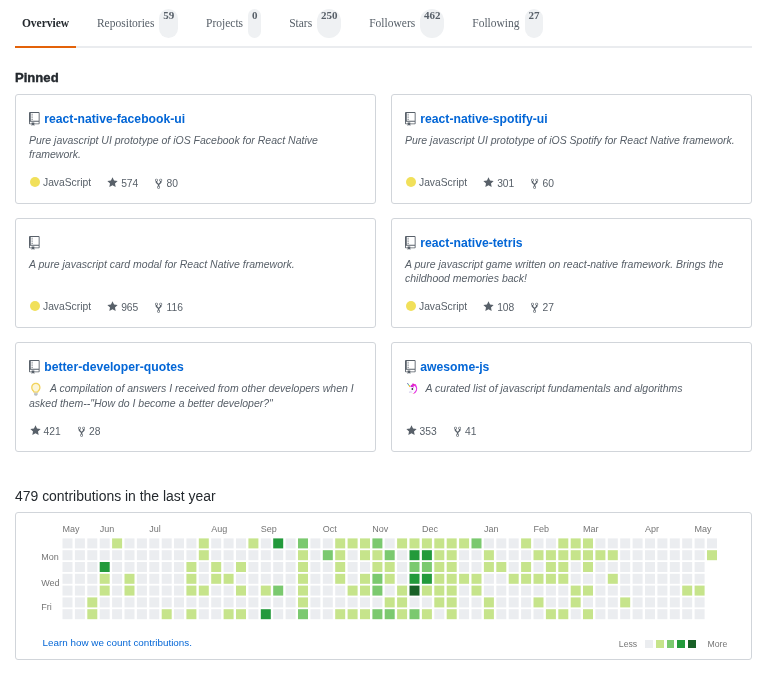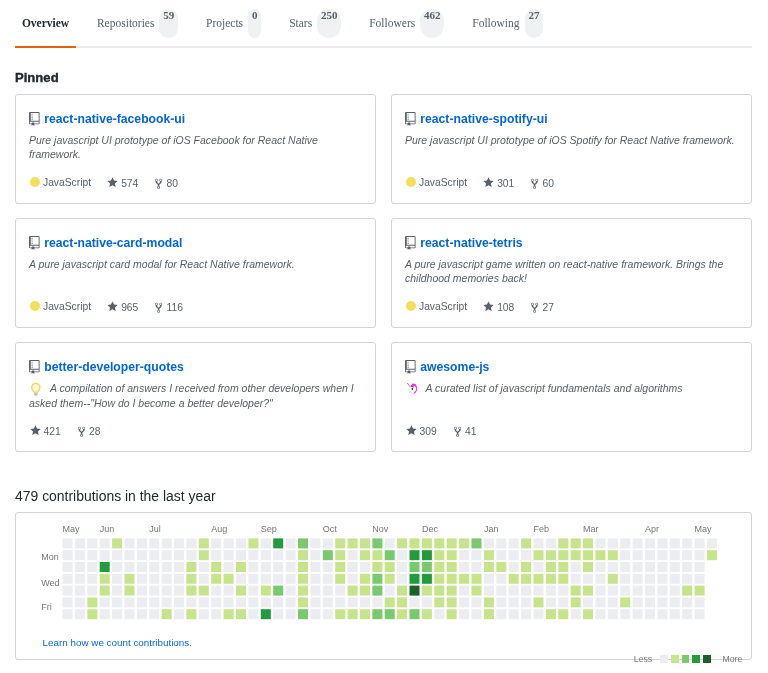--- a/index.html
+++ b/index.html
@@ -87,21 +87,21 @@
   .graph { position: absolute; left: 0; top: 0; }
   .month-label { font-size: 9px; fill: #767676; }
   .day-label { font-size: 9px; fill: #767676; }
   .learn-link {
     position: absolute; left: 26.6px; top: 124px;
     font-size: 9.86px; color: #0366d6; text-decoration: none;
   }
   .legend {
     position: absolute; left: 601.8px; top: 123.5px;
     display: flex; align-items: flex-start; font-size: 8.7px; color: #767676;
-    margin: 16px; padding: 0; line-height: 12px; height: 12px;
+    margin: 1px; padding: 0; line-height: 12px; height: 12px;
   }
   .legend li { list-style: none; }
   .legend-swatch { width: 7.7px; height: 7.7px; display: block; margin-right: 3.1px; margin-top: 2.9px; }
   .legend-less { margin-right: 7.9px; }
   .legend-more { margin-left: 8.6px; }
 </style>
 </head>
 <body>
 
 <nav class="tabnav">
@@ -187,21 +187,20 @@
             </svg></span>
           <span>60</span>
         </span>
       </div>
     </div>
     <div class="pin-card">
       <div class="pin-head">
         <span class="repo-icon"><svg viewBox="0 0 12 16" width="10.6" height="14.1" aria-hidden="true">
             <path fill-rule="evenodd" fill="currentColor" d="M4 9H3V8h1v1zm0-3H3v1h1V6zm0-2H3v1h1V4zm0-2H3v1h1V2zm8-1v12c0 .55-.45 1-1 1H6v2l-1.5-1.5L3 16v-2H1c-.55 0-1-.45-1-1V1c0-.55.45-1 1-1h10c.55 0 1 .45 1 1zm-1 10H1v2h2v-1h3v1h5v-2zm0-10H2v9h9V1z"></path>
           </svg></span>
-        <a class="pin-name">react-native-card-modal</a>
       </div>
       <div class="pin-desc"><span>A pure javascript card modal for React Native framework.</span></div>
       <div class="pin-meta">
         <span class="meta-item">
           <span class="lang-dot" style="background:#f1e05a"></span>
           <span>JavaScript</span>
         </span>
         <span class="meta-item stars">
           <span class="star-icon"><svg viewBox="0 0.5 14 15" width="11" height="11" aria-hidden="true">
               <path fill-rule="evenodd" fill="currentColor" d="M14 6l-4.9-.64L7 1 4.9 5.36 0 6l3.6 3.26L2.67 14 7 11.67 11.33 14l-.93-4.74L14 6z"></path>
@@ -295,21 +294,21 @@
             <ellipse cx="18.6" cy="19.3" rx="3.4" ry="4" fill="#fff"></ellipse>
             <ellipse cx="19" cy="19.6" rx="2.5" ry="3" fill="#31313c"></ellipse>
             <ellipse cx="11.2" cy="28.3" rx="1" ry="0.8" fill="#cfc8e4"></ellipse>
             <path d="M21 31c1.3.2 2.2 1 2 1.9-.2.8-1.4 1-2.2.3-.7-.6-.8-1.6.2-2.2z" fill="#ff6f9c"></path>
           </svg></span><span>A curated list of javascript fundamentals and algorithms</span></div>
       <div class="pin-meta">
         <span class="meta-item stars">
           <span class="star-icon"><svg viewBox="0 0.5 14 15" width="11" height="11" aria-hidden="true">
               <path fill-rule="evenodd" fill="currentColor" d="M14 6l-4.9-.64L7 1 4.9 5.36 0 6l3.6 3.26L2.67 14 7 11.67 11.33 14l-.93-4.74L14 6z"></path>
             </svg></span>
-          <span>309</span>
+          <span>353</span>
         </span>
         <span class="meta-item">
           <span class="fork-icon"><svg viewBox="0 0.5 10 15" width="7.2" height="11.5" aria-hidden="true">
               <path fill-rule="evenodd" fill="currentColor" d="M8 1a1.993 1.993 0 0 0-1 3.72V6L5 8 3 6V4.72A1.993 1.993 0 0 0 2 1a1.993 1.993 0 0 0-1 3.72V6.5l3 3v1.78A1.993 1.993 0 0 0 5 15a1.993 1.993 0 0 0 1-3.72V9.5l3-3V4.72A1.993 1.993 0 0 0 8 1zM2 4.2C1.34 4.2.8 3.65.8 3c0-.65.55-1.2 1.2-1.2.65 0 1.2.55 1.2 1.2 0 .65-.55 1.2-1.2 1.2zm3 10c-.66 0-1.2-.55-1.2-1.2 0-.65.55-1.2 1.2-1.2.65 0 1.2.55 1.2 1.2 0 .65-.55 1.2-1.2 1.2zm3-10c-.66 0-1.2-.55-1.2-1.2 0-.65.55-1.2 1.2-1.2.65 0 1.2.55 1.2 1.2 0 .65-.55 1.2-1.2 1.2z"></path>
             </svg></span>
           <span>41</span>
         </span>
       </div>
     </div>
   </div>

